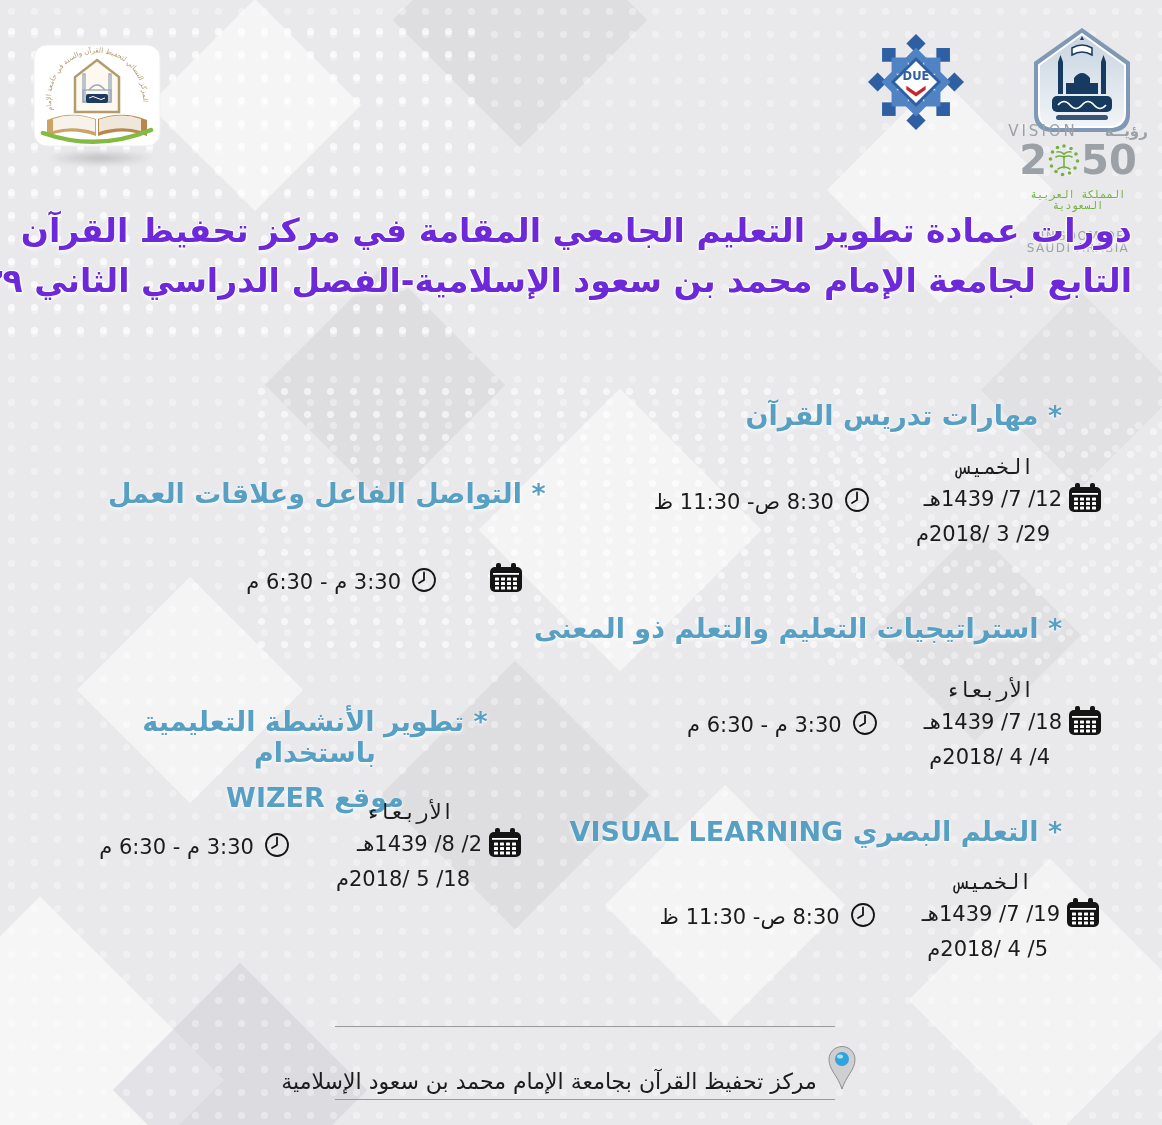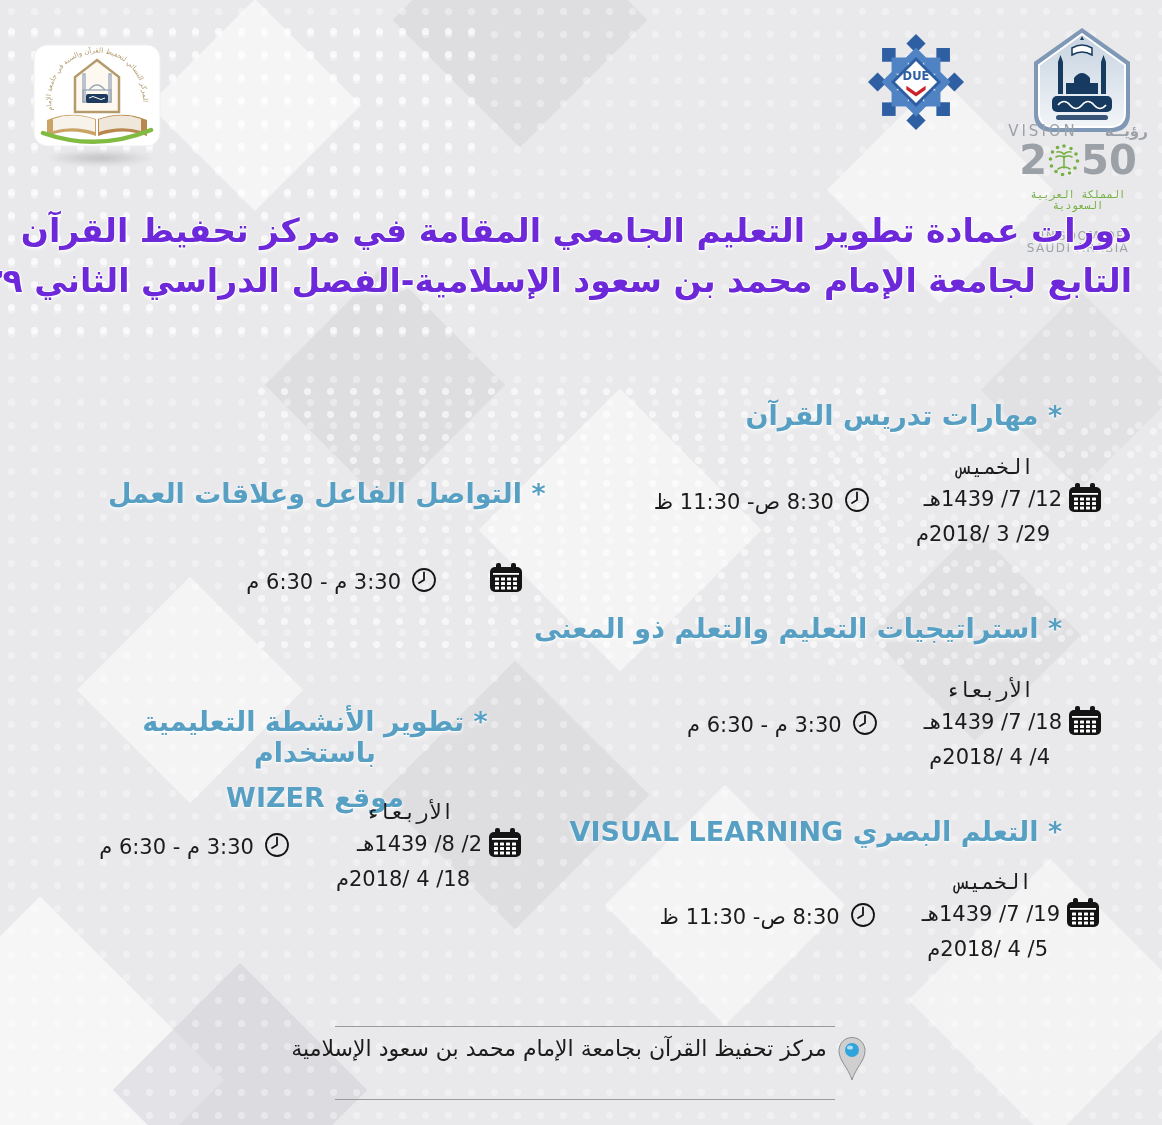--- a/index.html
+++ b/index.html
@@ -41,22 +41,22 @@
   .sched{position:absolute;direction:rtl;display:flex;align-items:flex-start;}
   .cal-icon{margin-top:28px;margin-left:6px;flex:0 0 auto;}
   .dates{display:flex;flex-direction:column;text-align:right;}
   .day{font-size:21px;margin-left:0;margin-right:28px;white-space:nowrap;font-family:Liberation Mono, monospace;}
   .hijri{font-size:21px;margin-top:7px;white-space:nowrap;}
   .greg{font-size:21px;margin-top:11px;margin-right:12px;white-space:nowrap;}
   .timewrap{display:flex;align-items:center;gap:10px;margin-top:32px;margin-right:46px;}
   .time{font-size:21px;white-space:nowrap;}
   
   .hr{position:absolute;left:335px;width:500px;border-top:1px solid #9a9a9a;height:0;}
-  .footer-row{position:absolute;left:319px;top:1036px;width:520px;height:58px;direction:rtl;
-    display:flex;align-items:flex-start;justify-content:center;gap:10px;}
+  .footer-row{position:absolute;left:309px;top:1036px;width:520px;height:58px;direction:rtl;
+    display:flex;align-items:flex-end;justify-content:center;gap:10px;}
   .footer-text{font-size:22px;white-space:nowrap;}
 </style>
 </head>
 <body>
 
 <div id="page">
 
   <div>
     <div class="dia" style="left:180px;top:30px;width:150px;height:150px;background:rgba(255,255,255,.55);"></div>
     <div class="dia" style="left:430px;top:-70px;width:180px;height:180px;background:rgba(205,205,210,.4);"></div>
@@ -333,21 +333,21 @@
             <rect x="6" y="23.5" width="4" height="3" rx=".5"></rect>
             <rect x="12" y="23.5" width="4" height="3" rx=".5"></rect>
             <rect x="18" y="23.5" width="4" height="3" rx=".5"></rect>
             <rect x="24" y="23.5" width="4" height="3" rx=".5"></rect>
           </g>
         </svg>
     </span>
     <div class="dates">
       <div class="day">الأربعاء</div>
       <div class="hijri">2/ 8/ 1439هـ</div>
-      <div class="greg">18/ 4 /2018م</div>
+      <div class="greg">18/ 5 /2018م</div>
     </div>
     <div class="timewrap">
       <span>
         <svg width="26" height="26" viewBox="0 0 26 26">
             <circle cx="13" cy="13" r="11" fill="none" stroke="#141414" stroke-width="1.8"></circle>
             <path d="M13,13 L13,5.5 M13,13 L8,16" stroke="#141414" stroke-width="1.8" stroke-linecap="round" fill="none"></path>
           </svg>
       </span>
       <span class="time">3:30 م - 6:30 م</span>
     </div>

